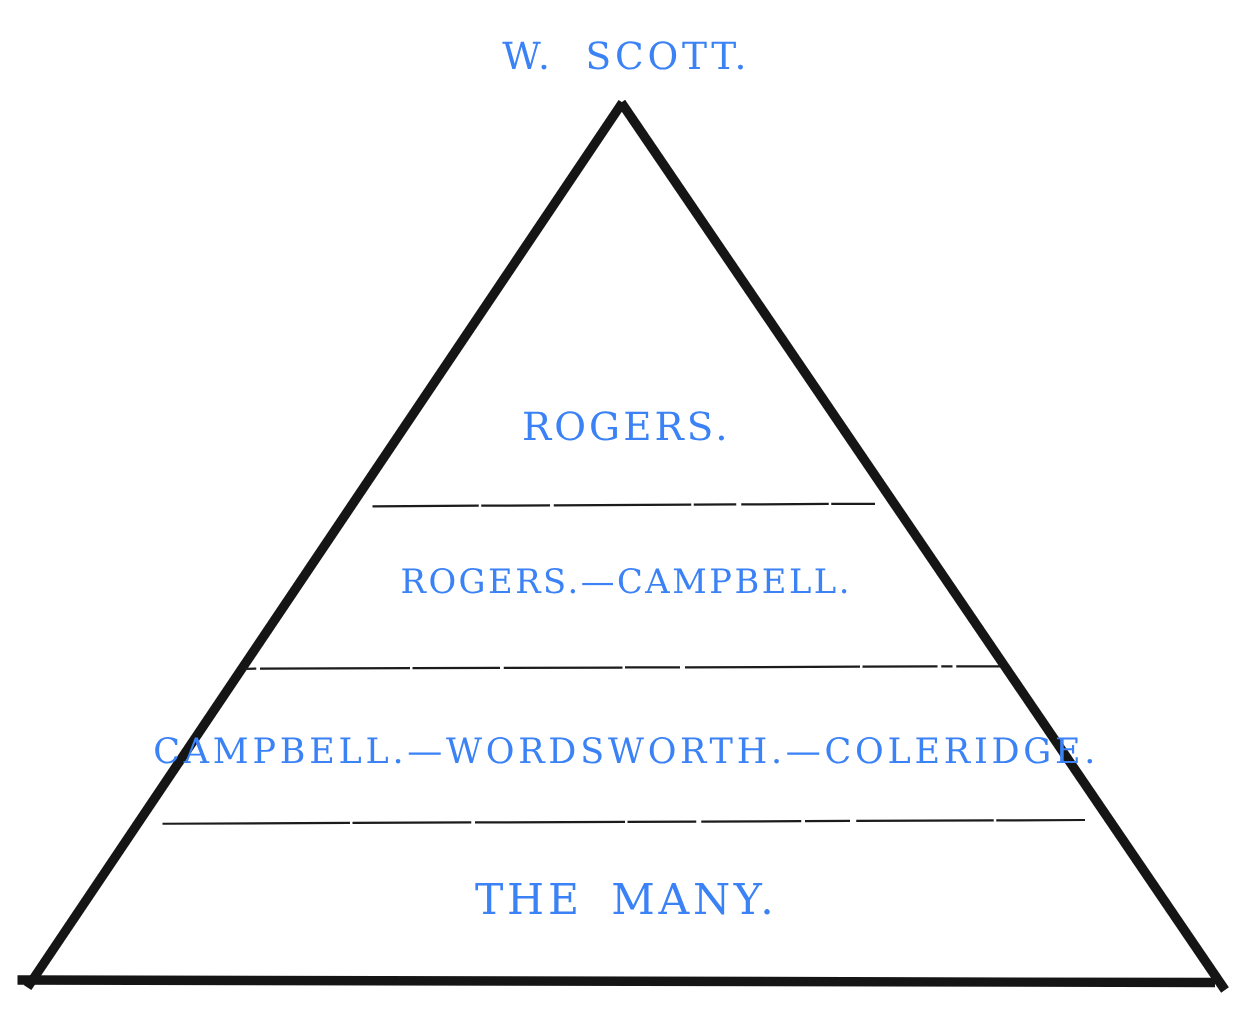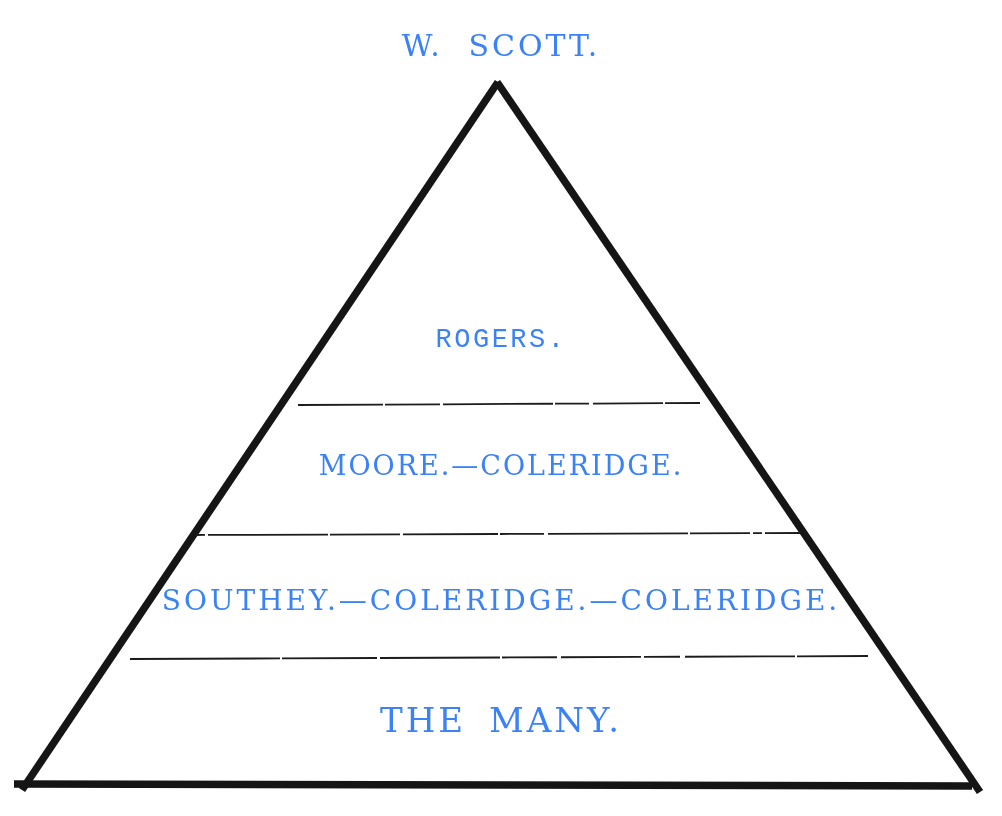--- a/index.html
+++ b/index.html
@@ -35,23 +35,22 @@
     -webkit-font-smoothing: antialiased;
   }
   .apex-label {
     top: 31px;
     font-size: 30px;
     letter-spacing: 3px;
     word-spacing: 13px;
   }
   .tier-rogers {
     top: 327px;
-    font-size: 27px;
+    font-size: 31px;
     letter-spacing: 2.5px;
-    font-family: Liberation Mono, monospace;
   }
   .tier-moore-campbell {
     top: 452px;
     font-size: 27px;
     letter-spacing: 2px;
   }
   .tier-southey-wordsworth-coleridge {
     top: 587px;
     font-size: 28px;
     letter-spacing: 3px;
@@ -80,19 +79,19 @@
 
     <path d="M298,405 L700,403" stroke="#1c1c1c" stroke-width="1.8" fill="none" stroke-dasharray="85 2 55 3 110 2 34 4 70 2 90 3"></path>
 
     <path d="M196,535 L800,533" stroke="#1c1c1c" stroke-width="1.8" fill="none" stroke-dasharray="9 3 120 2 70 3 95 2 44 4 140 2 60 3"></path>
 
     <path d="M130,659 L868,656" stroke="#1c1c1c" stroke-width="1.8" fill="none" stroke-dasharray="150 2 95 3 120 2 55 4 80 3 36 5 110 2"></path>
   </svg>
 
   <div class="label tier-rogers">ROGERS.</div>
 
-  <div class="label tier-moore-campbell">MOORE.—COLERIDGE.</div>
+  <div class="label tier-moore-campbell">ROGERS.—CAMPBELL.</div>
 
-  <div class="label tier-southey-wordsworth-coleridge">SOUTHEY.—COLERIDGE.—COLERIDGE.</div>
+  <div class="label tier-southey-wordsworth-coleridge">CAMPBELL.—WORDSWORTH.—COLERIDGE.</div>
 
   <div class="label tier-the-many">THE MANY.</div>
 
 </div>
 
 </body></html>

